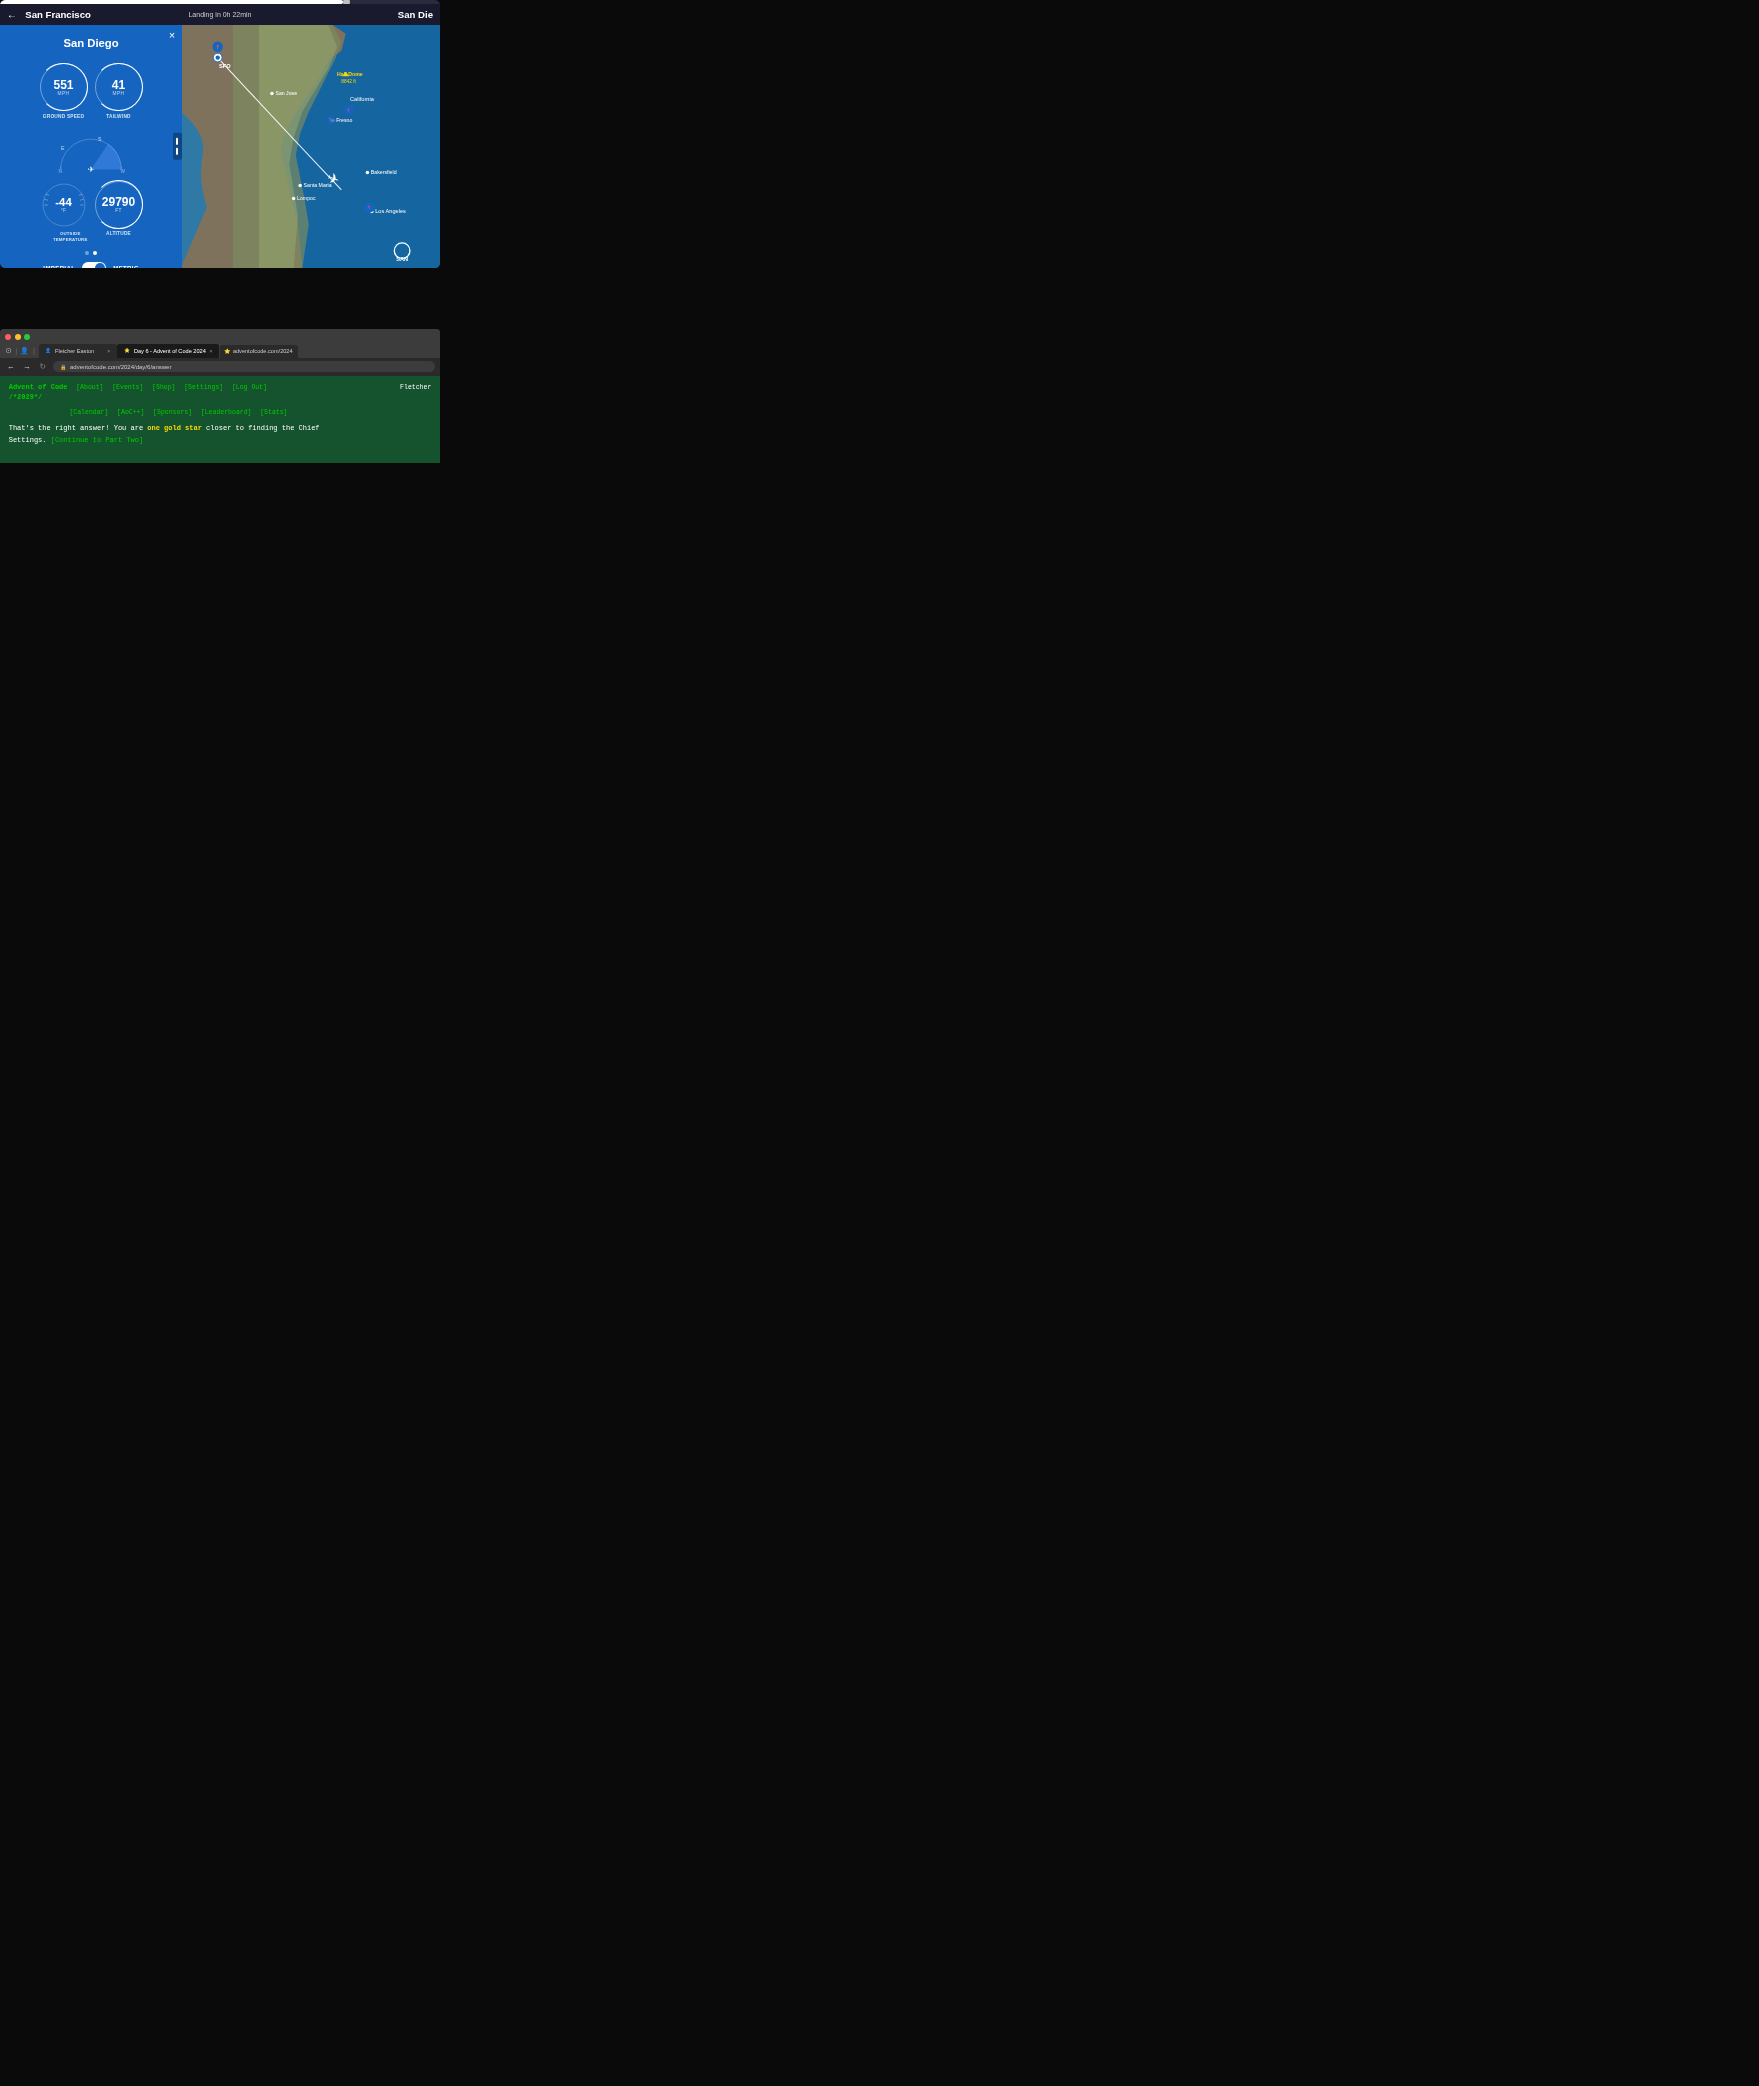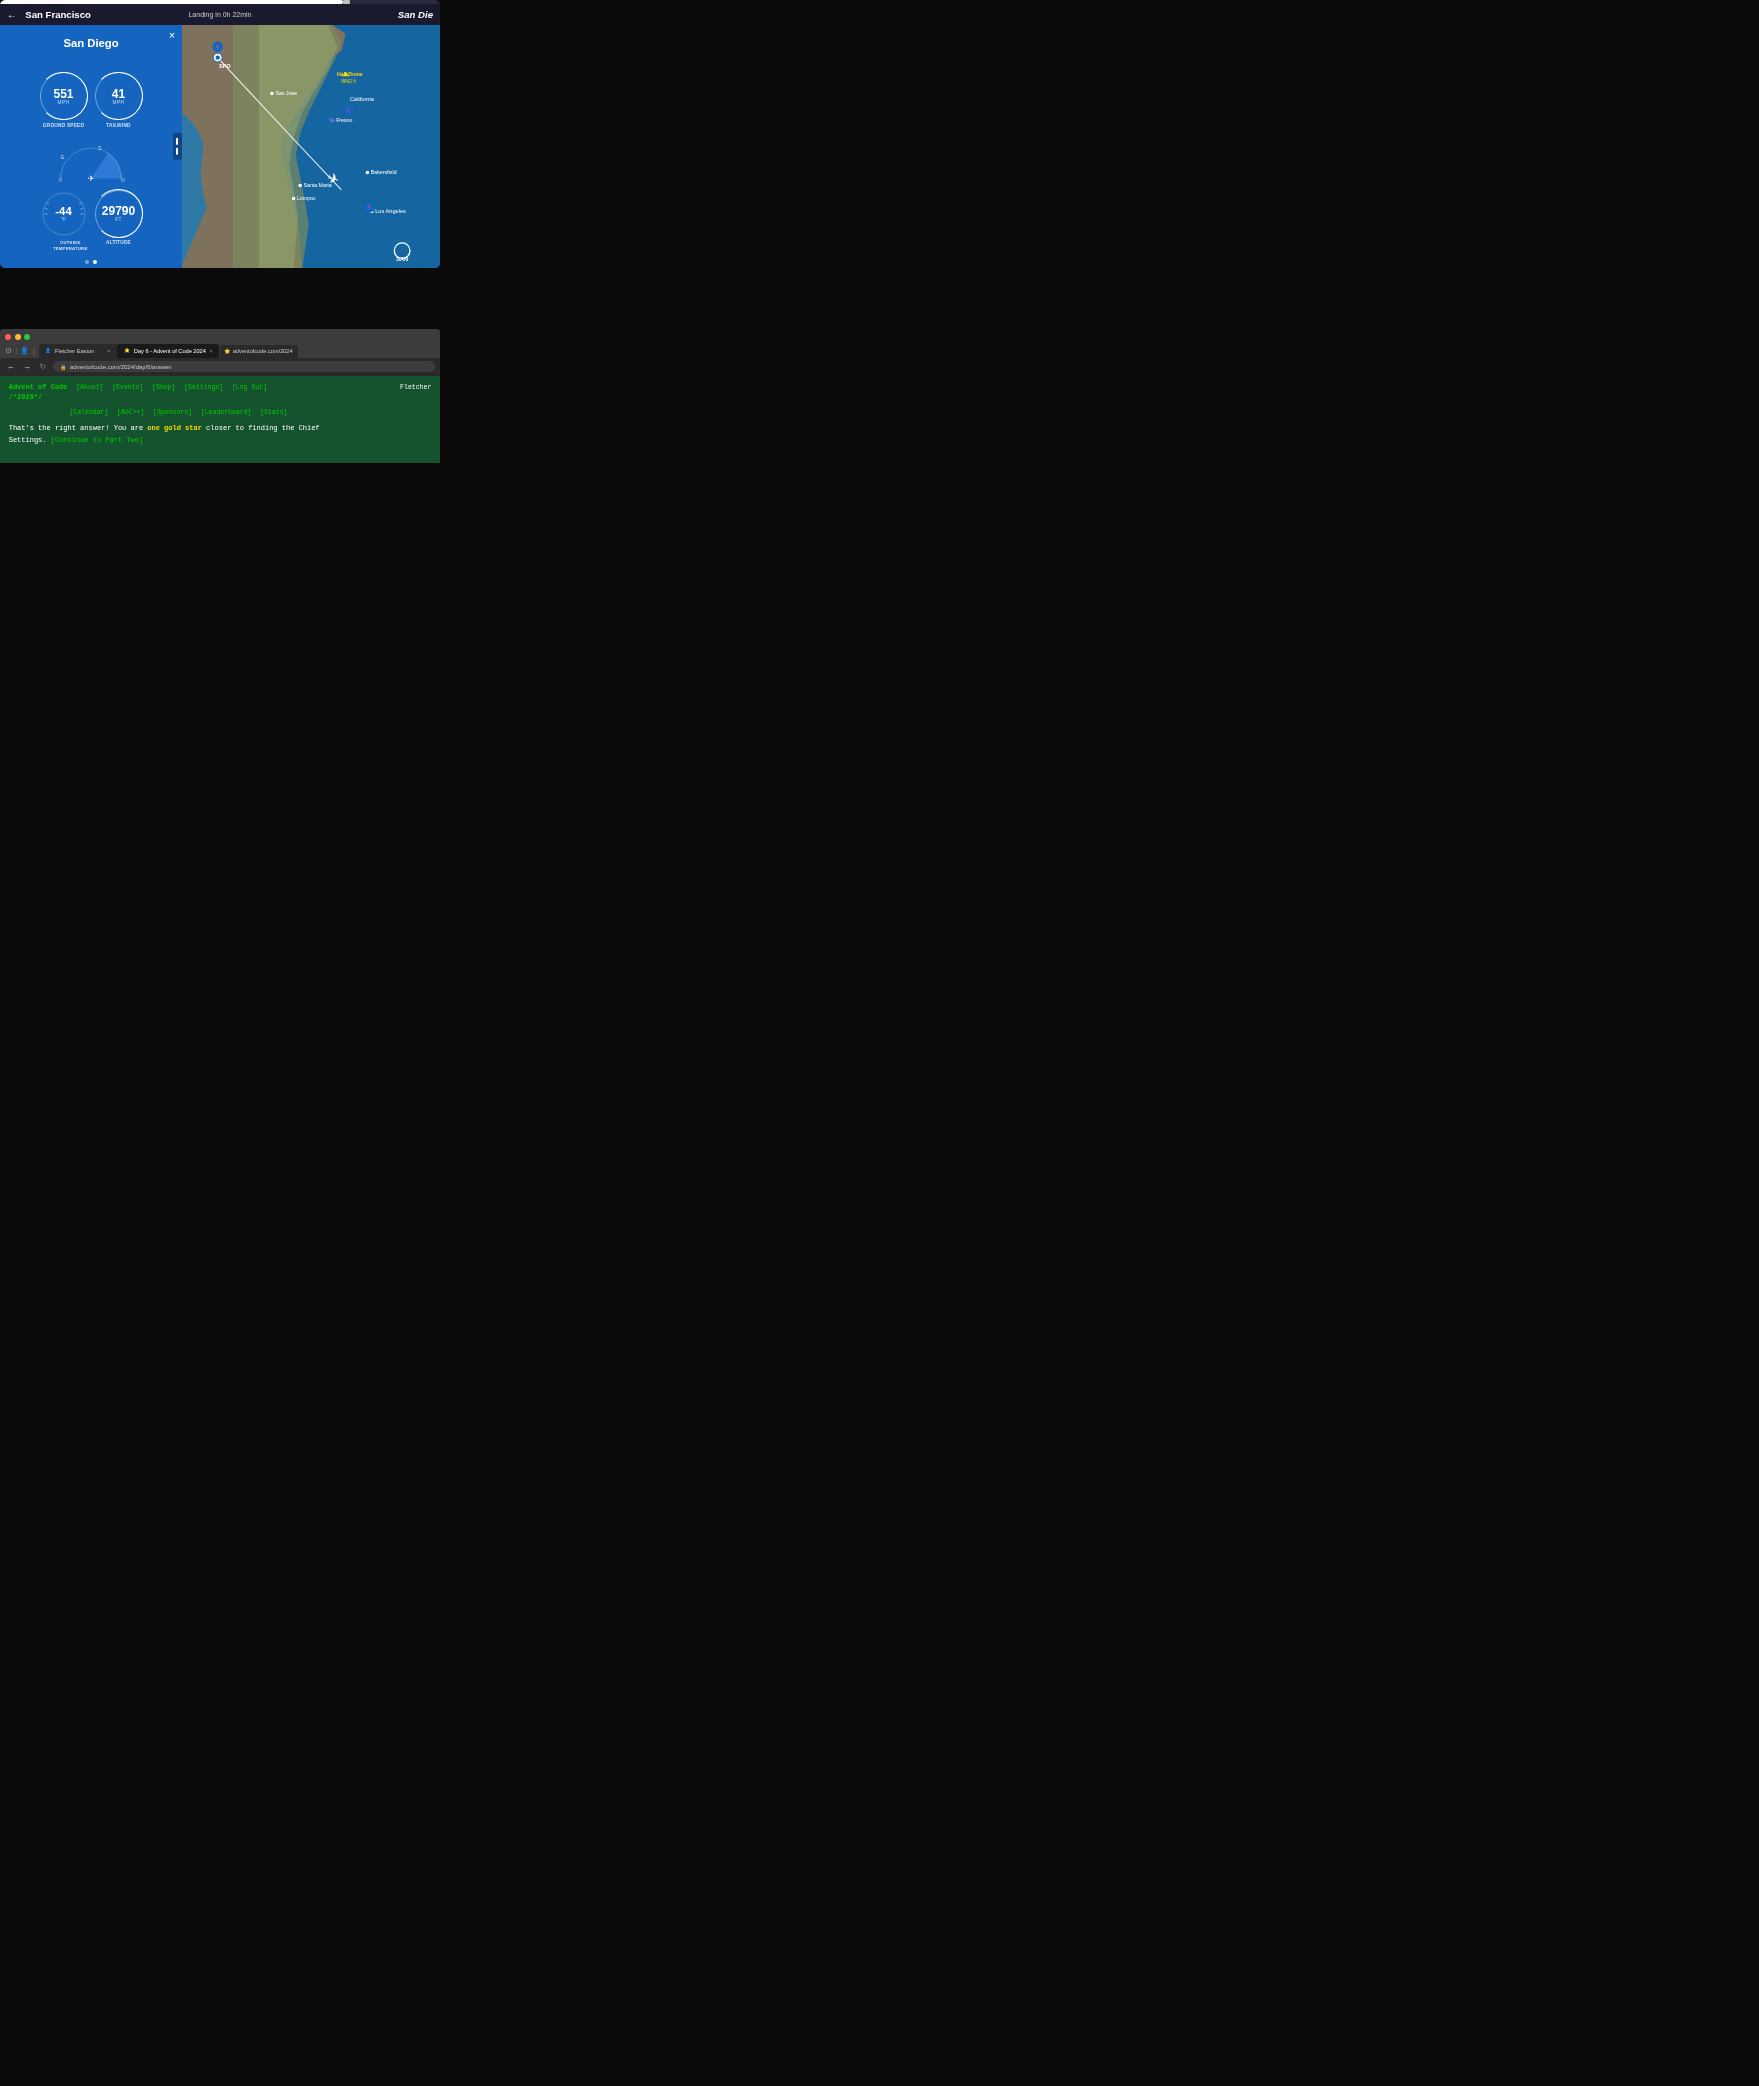--- a/index.html
+++ b/index.html
@@ -68,21 +68,20 @@
       left: 50%;
       transform: translateX(-50%);
       font-size: 7px;
       color: #cccccc;
     }
     .flight-destination-header {
       margin-left: auto;
       font-size: 9.6px;
       font-weight: 700;
       color: white;
-      font-style: italic;
     }
 
     
     .flight-content {
       display: flex;
       height: 243px;
       position: relative;
     }
 
     
@@ -105,21 +104,21 @@
       font-size: 10.4px;
       cursor: pointer;
       font-weight: 300;
     }
 
     .destination-title {
       color: white;
       font-size: 11.3px;
       font-weight: 700;
       margin-top: 3.5px;
-      margin-bottom: 23px;
+      margin-bottom: 14px;
     }
 
     
     .gauges-row {
       display: flex;
       gap: 7px;
       margin-bottom: 7px;
     }
 
     .gauge {

